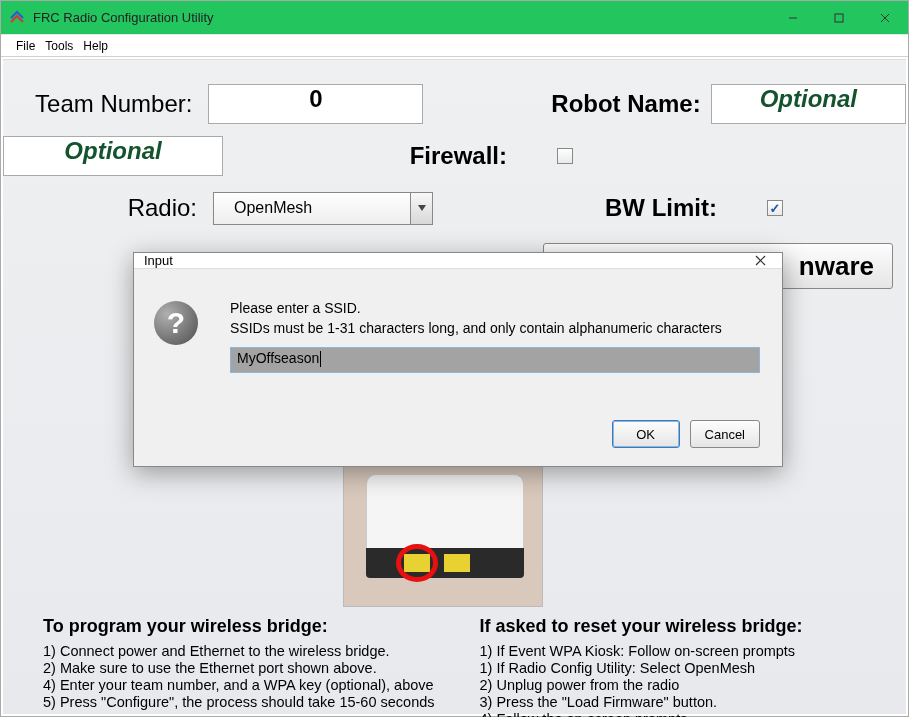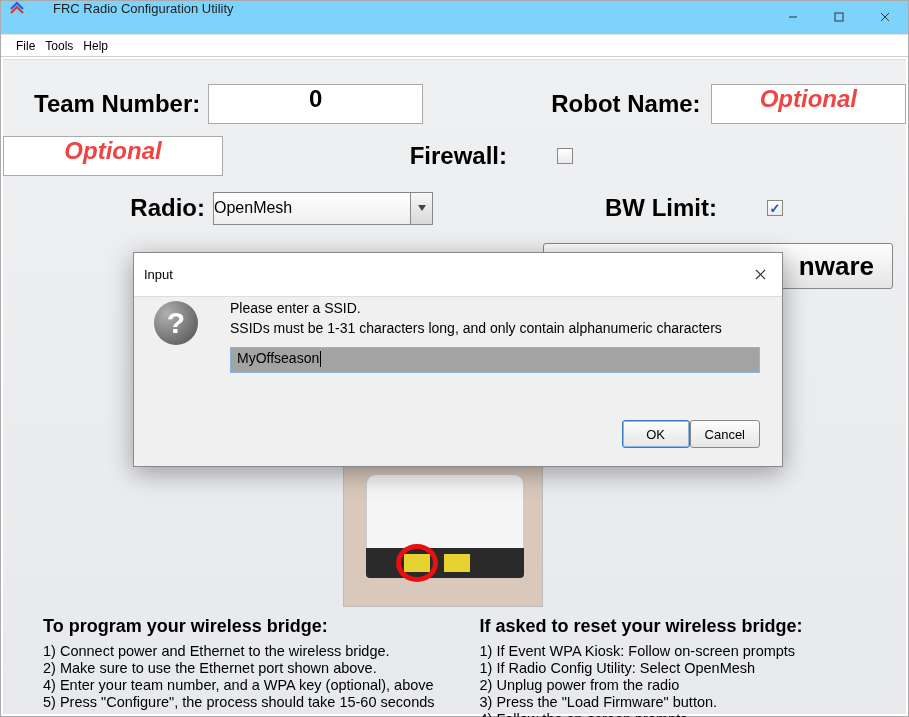--- a/index.html
+++ b/index.html
@@ -12,25 +12,24 @@
     background: #fff;
   }
   .window {
     width: 909px; height: 717px;
     border: 1px solid #aaa;
     background: #fff;
     position: relative;
   }
   .titlebar {
     height: 34px;
-    display: flex; 
+    display: flex; align-items: center;
     border-bottom: 1px solid #e5e5e5;
-    background: #7dd3fc;
+    background: #22c55e;
     padding-left: 8px;
-    gap: 20px;
   }
   .titlebar .app-icon {
     width: 16px; height: 16px;
     margin-right: 8px;
   }
   .titlebar .title {
     flex: 1;
     font-size: 13px;
     color: #222;
   }
@@ -59,45 +58,45 @@
   }
   .form-grid {
     position: absolute;
     top: 18px; left: 0; right: 0;
   }
   .row { display:flex; align-items:center; height:52px; }
   .lbl {
     width: 210px;
     text-align: right;
     font-size: 24px;
-    font-weight: bold;
+    font-weight: normal;
     color: #000;
-    padding-right: 8px;
+    padding-right: 16px;
   }
   .field {
     width: 220px;
     height: 40px;
     border: 1px solid #aaa;
     background: #fff;
     font-size: 24px;
     font-weight: bold;
     text-align: center;
     color: #000;
   }
   .field.placeholder {
-    color: #ef4444;
+    color: #14532d;
     font-style: italic;
   }
   .combo {
     width: 220px; height: 33px;
     border: 1px solid #888;
     background: linear-gradient(#fff,#eee);
     display:flex; align-items:center;
     font-size:16px;
-    padding-left:0;
+    padding-left:20px;
     position:relative;
   }
   .combo .arrow {
     position:absolute; right:0; top:0;
     width: 22px; height: 100%;
     border-left:1px solid #888;
     background: linear-gradient(#f8f8f8,#d8d8d8);
     display:flex; align-items:center; justify-content:center;
   }
   .col2-lbl {
@@ -152,21 +151,21 @@
   
   .modal {
     position:absolute;
     left: 132px; top: 251px;
     width: 650px; height: 215px;
     background: #f0f0f0;
     border: 1px solid #888;
     box-shadow: 0 6px 24px rgba(0,0,0,0.35);
   }
   .modal-titlebar {
-    height: 44px;
+    height: 16px;
     background: #fff;
     display:flex; align-items:center;
     padding-left:10px;
     border-bottom:1px solid #ddd;
   }
   .modal-titlebar .t { flex:1; font-size:13px; }
   .modal-close {
     width:44px; height:30px;
     display:flex; align-items:center; justify-content:center;
   }
@@ -191,21 +190,21 @@
     padding: 2px 6px;
     font-size: 14px;
     color:#000;
   }
   .modal-input .caret {
     display:inline-block; width:1px; height:16px; background:#000;
     vertical-align:middle; margin-left:1px;
   }
   .modal-btns {
     position:absolute; right: 22px; bottom: 18px;
-    display:flex; 
+    display:flex; gap:10px;
   }
   .modal-btn {
     min-width: 68px; height: 28px;
     padding: 0 14px;
     border: 1px solid #888;
     border-radius: 3px;
     background: linear-gradient(#fdfdfd,#e5e5e5);
     display:flex; align-items:center; justify-content:center;
     font-size: 13px;
   }

